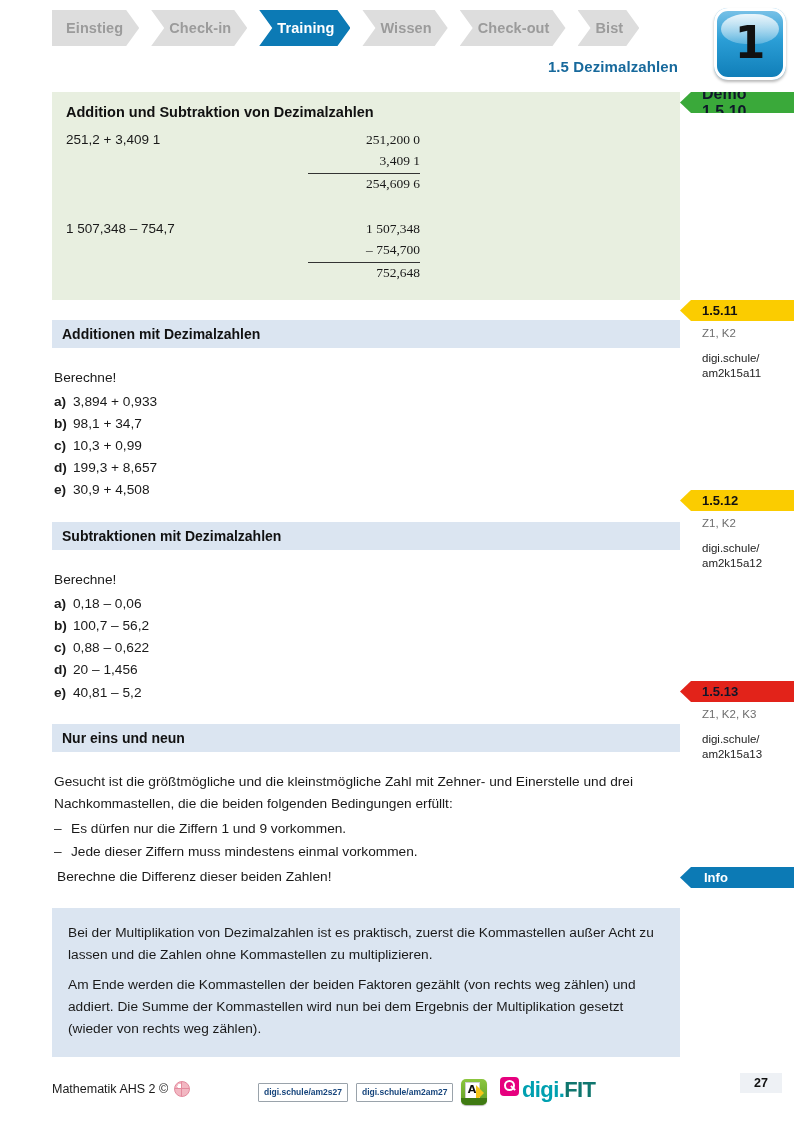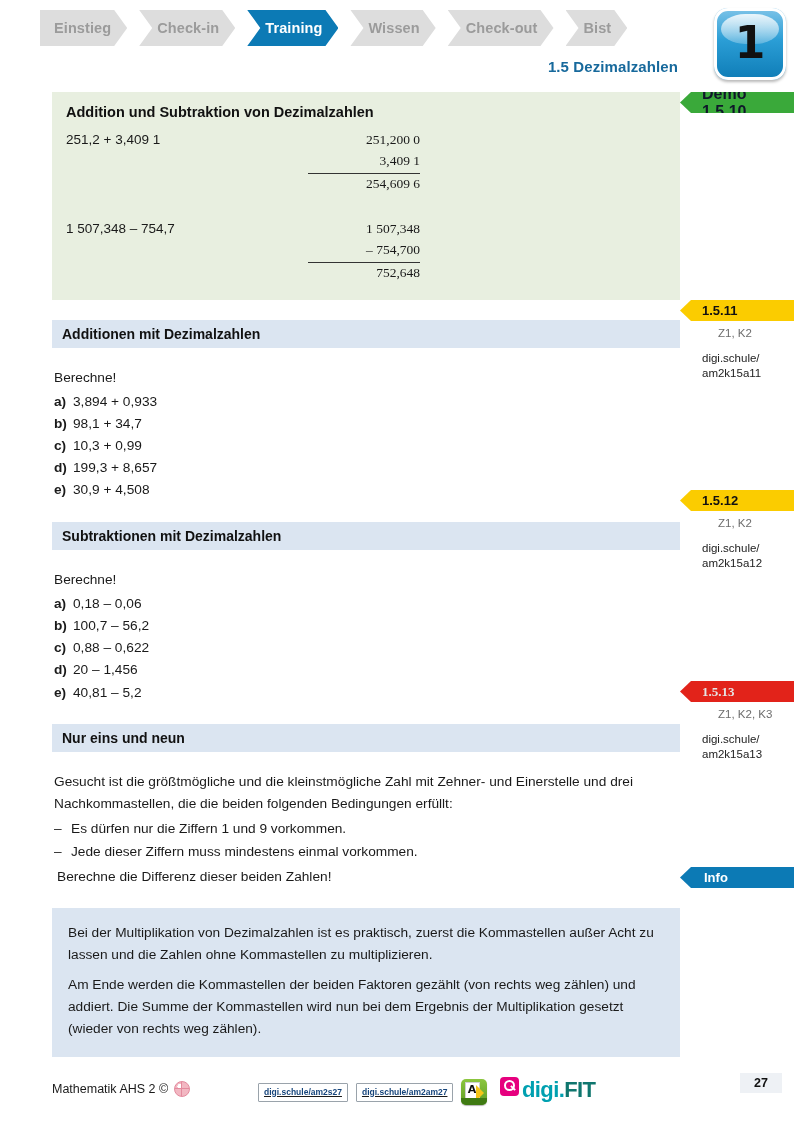--- a/index.html
+++ b/index.html
@@ -17,21 +17,21 @@
   }
   .page {
     position: relative;
     width: 800px;
     height: 1131px;
   }
 
   
   .crumbs {
     position: absolute;
-    left: 40px;
+    left: 52px;
     top: 10px;
     display: flex;
     align-items: center;
     height: 36px;
   }
   .crumb {
     position: relative;
     height: 36px;
     display: flex;
     align-items: center;
@@ -186,25 +186,25 @@
     align-items: center;
     padding-left: 22px;
     box-sizing: border-box;
     width: 114px;
     font-size: 13px;
     font-weight: 700;
     clip-path: polygon(11px 0, 100% 0, 100% 100%, 11px 100%, 0 50%);
   }
   .tag.green { background: #3aa93a; color: #0f172a; font-size: 16px; }
   .tag.yellow { background: #fbcc00; color: #111111; }
-  .tag.red { background: #e2231a; color: #e5e5e5; font-family: Liberation Serif, serif; }
+  .tag.red { background: #e2231a; color: #0f172a; }
   .tag.blue { background: #0c7ab5; color: #ffffff; padding-left: 24px; margin-top: 23px; }
   .rail-sub {
     margin-top: 5px;
-    padding-left: 38px;
+    padding-left: 22px;
     font-size: 11.5px;
     color: #6d6d6d;
     line-height: 1.35;
   }
   .rail-link {
     margin-top: 9px;
     padding-left: 22px;
     font-size: 11.5px;
     color: #222222;
     line-height: 1.35;
@@ -241,21 +241,20 @@
   }
   .globe::before { left: 0; right: 0; top: 6px; height: 1px; }
   .globe::after { top: 0; bottom: 0; left: 6px; width: 1px; }
 
   .foot-badges {
     position: absolute;
     left: 258px; top: 14px;
     display: flex;
     align-items: center;
     gap: 8px;
-    text-decoration: underline;
   }
   .url-badge {
     border: 1px solid #9aa3ab;
     background: #ffffff;
     color: #16457c;
     font-size: 8.5px;
     font-weight: 700;
     padding: 3px 5px 4px 5px;
     border-radius: 1px;
     white-space: nowrap;

